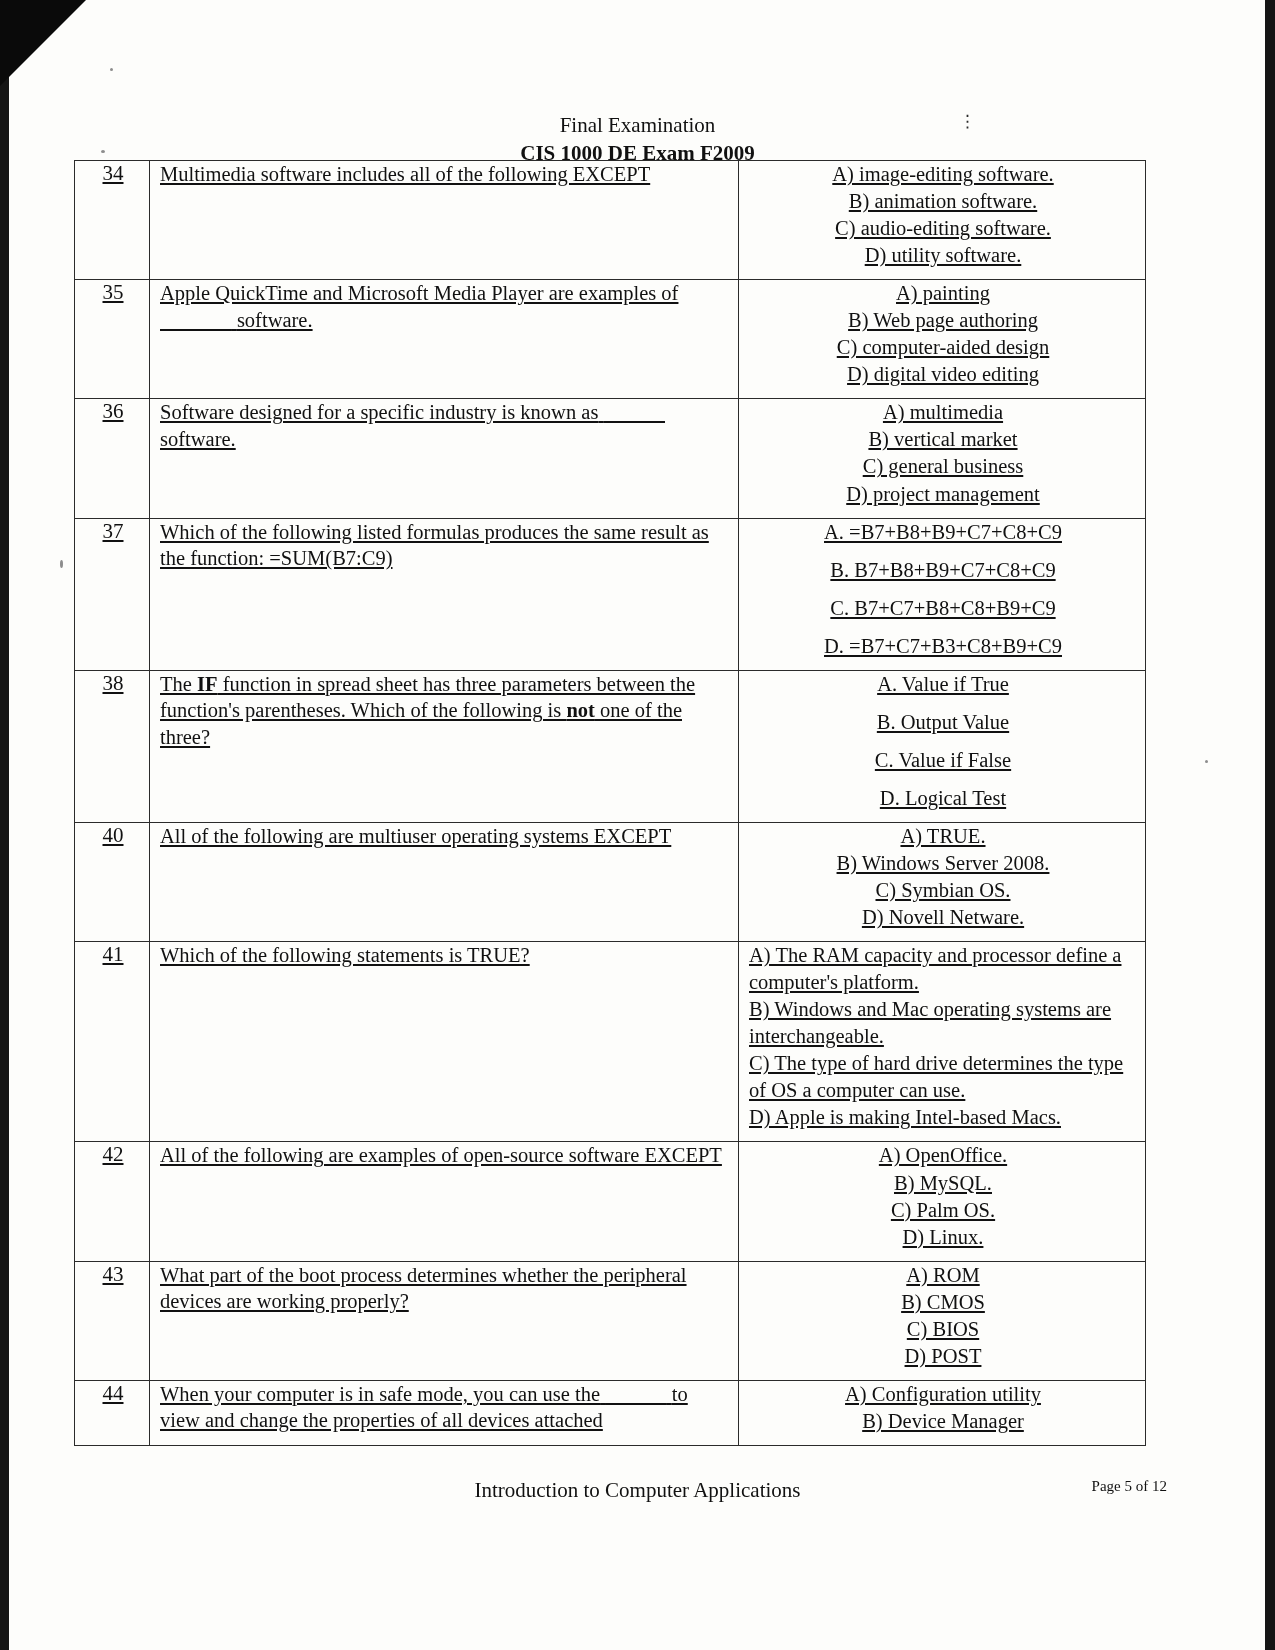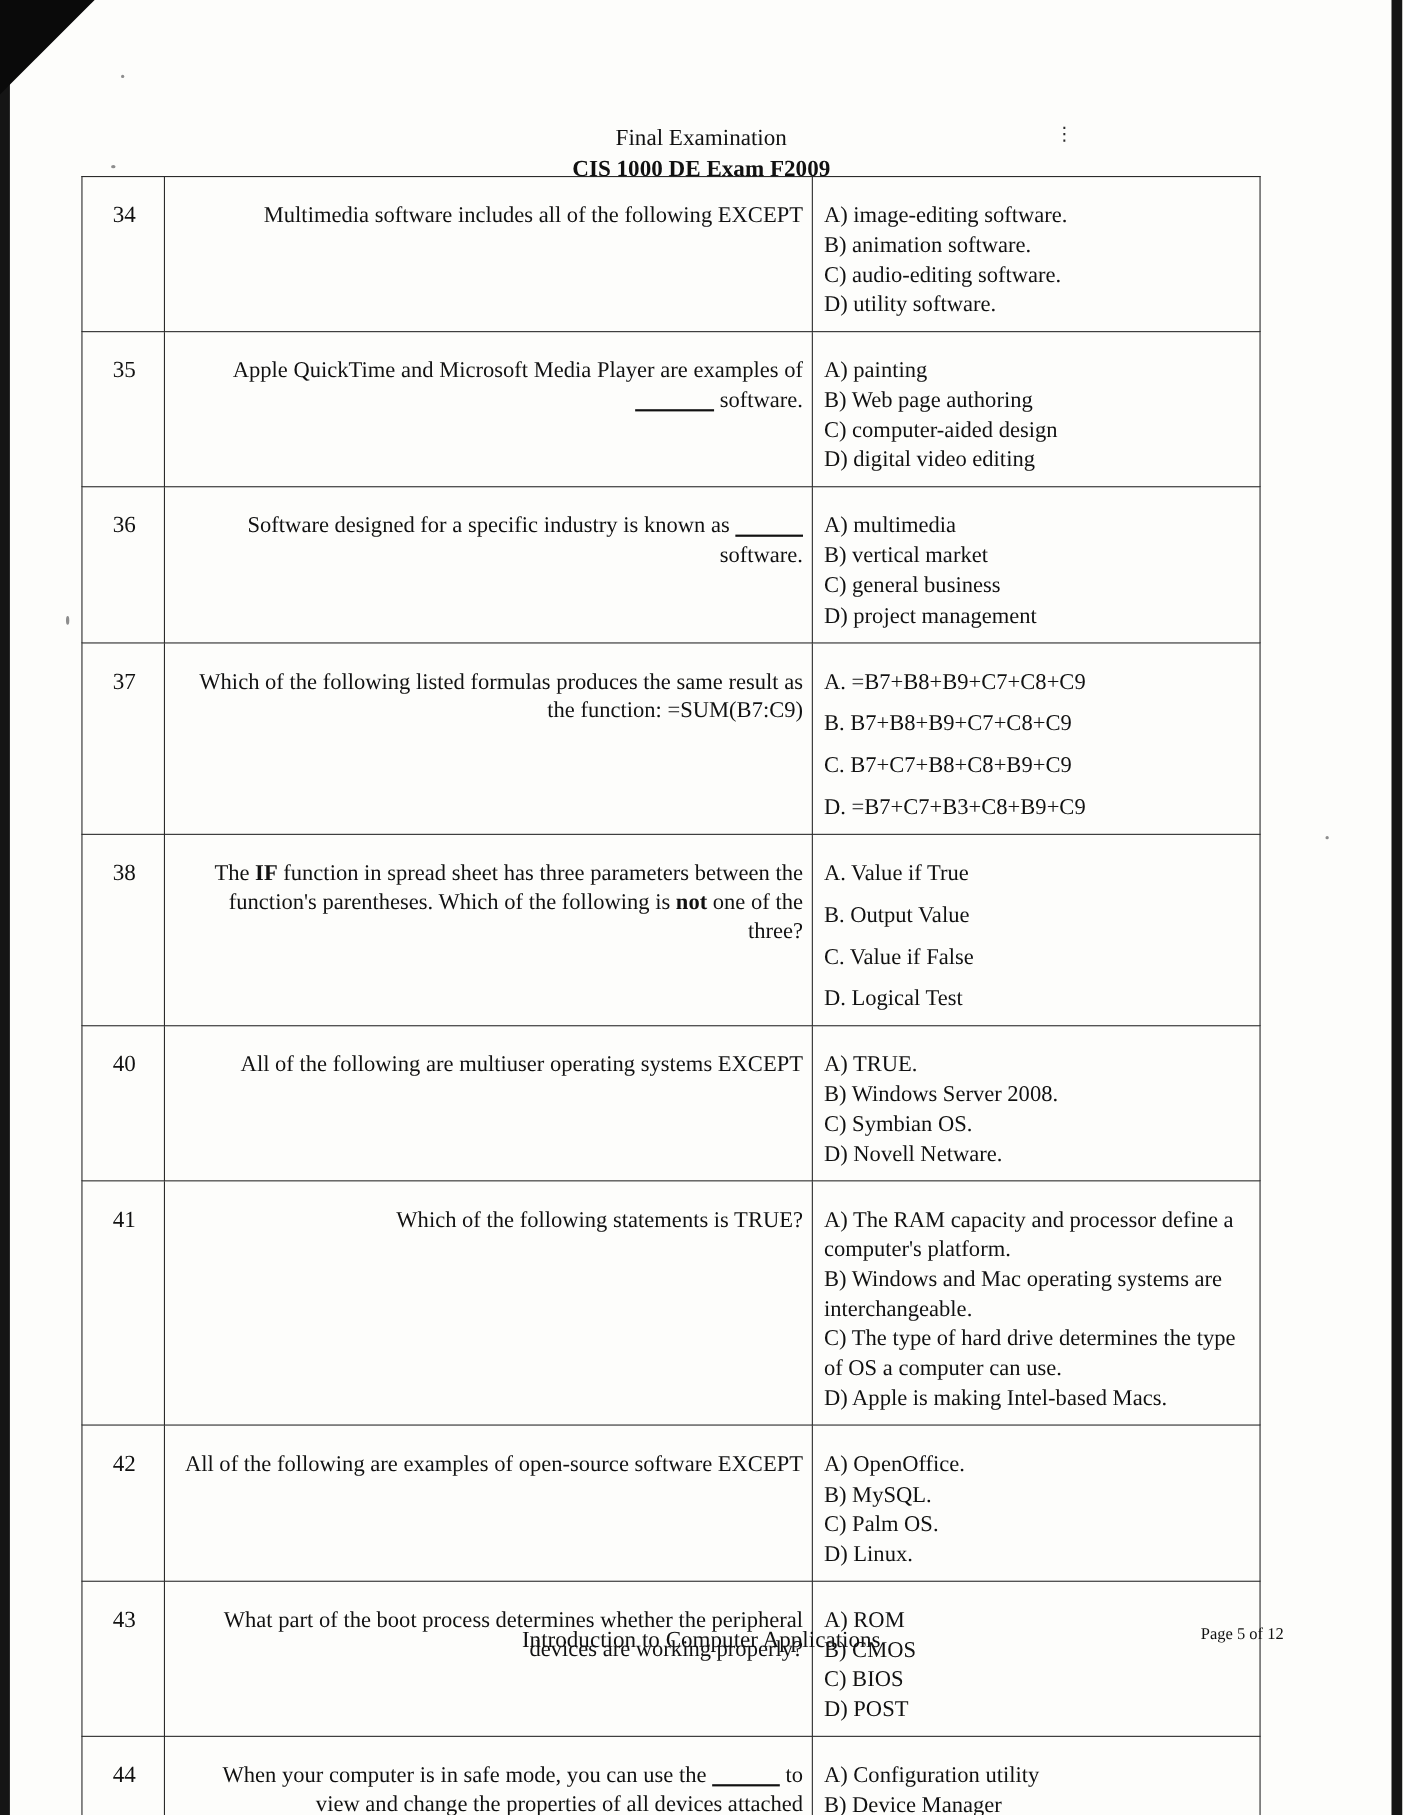--- a/index.html
+++ b/index.html
@@ -74,41 +74,41 @@
     position: absolute;
     left: 74px;
     top: 160px;
     width: 1072px;
     border-collapse: collapse;
     table-layout: fixed;
   }
   table.exam td {
     border: 1.6px solid #2b2b2b;
     vertical-align: top;
-    padding: 22px 8px 10px 10px;
+    padding: 0 8px 10px 10px;
+    text-decoration: underline;
   }
   td.num {
     width: 56px;
     text-align: center;
     font-size: 21px;
     padding-top: 16px;
   }
   td.stem {
     width: 570px;
     font-size: 20.5px;
     line-height: 1.30;
     padding-left: 12px;
-    text-align: right;
   }
   td.opts {
     font-size: 20.5px;
     line-height: 1.32;
     padding-left: 10px;
   }
-  td.opts .opt { white-space: nowrap; }
+  td.opts .opt { white-space: nowrap; text-align: center; }
   td.opts.spaced .opt { margin-bottom: 11px; }
   td.opts.spaced .opt:last-child { margin-bottom: 0; }
   .blank { text-decoration: underline; }
   .b { font-weight: bold; }
 
   .footer {
     position: absolute;
     bottom: 172px;
     left: 0;
     width: 1275px;

